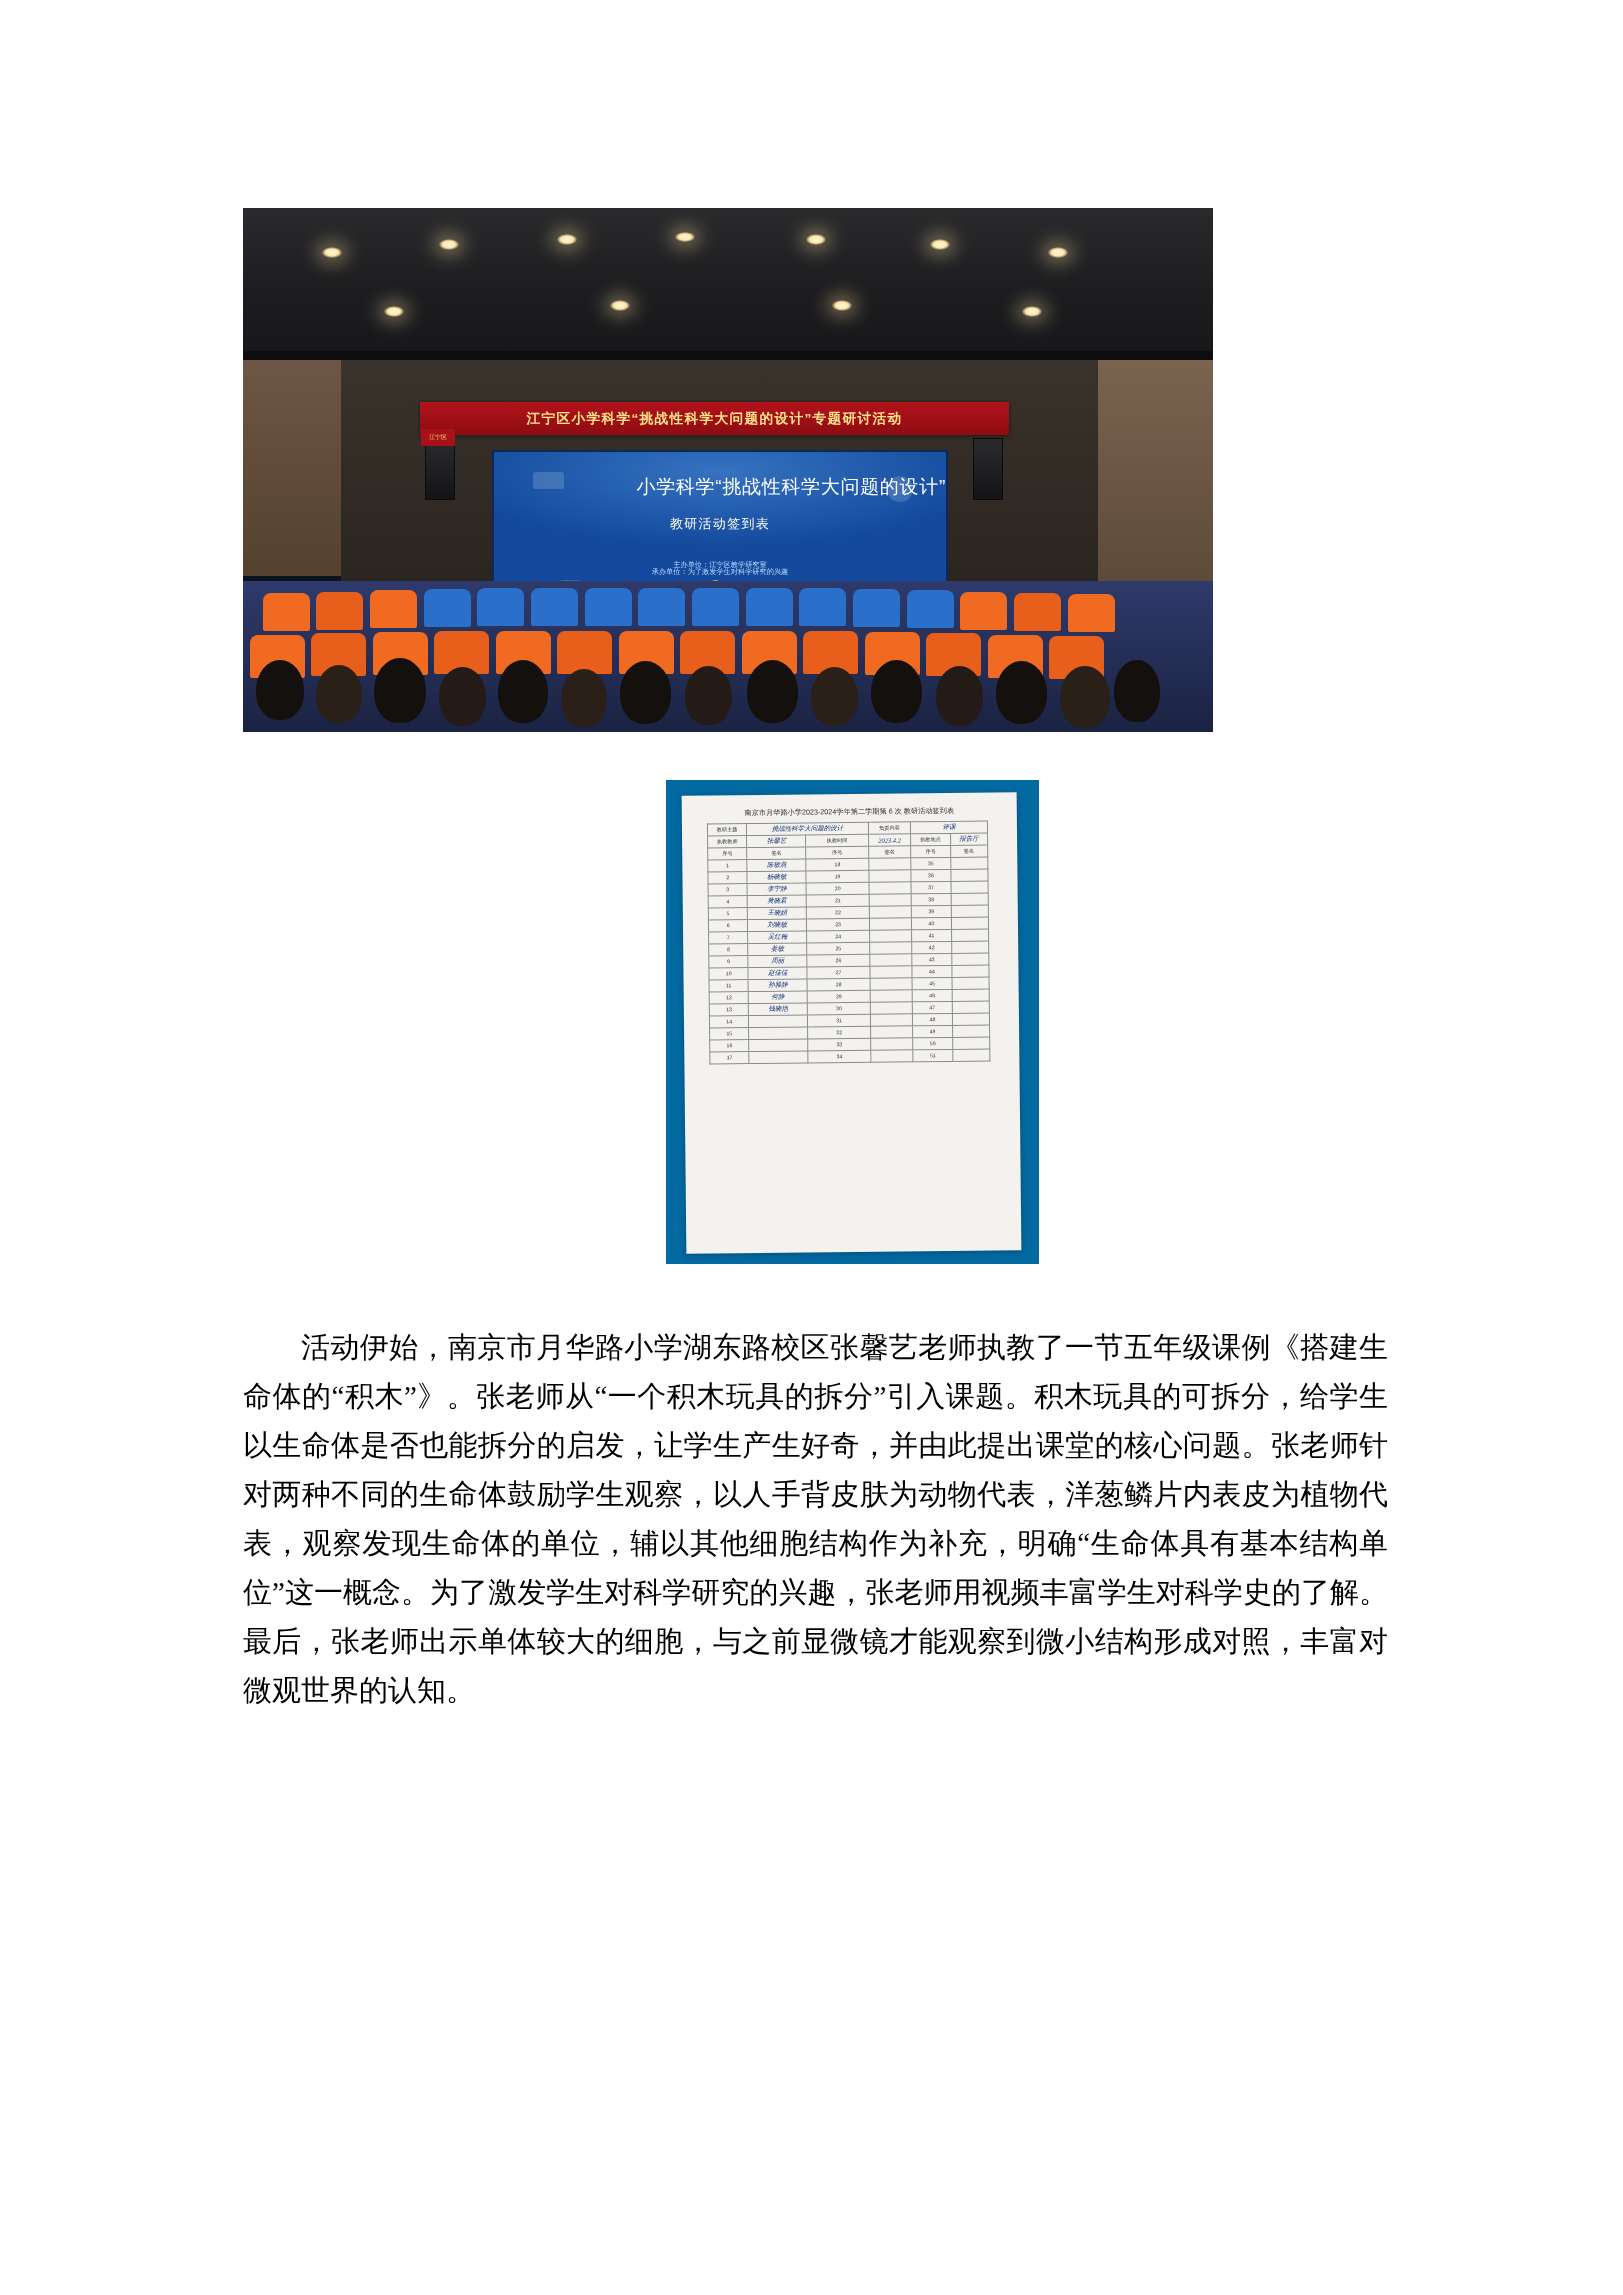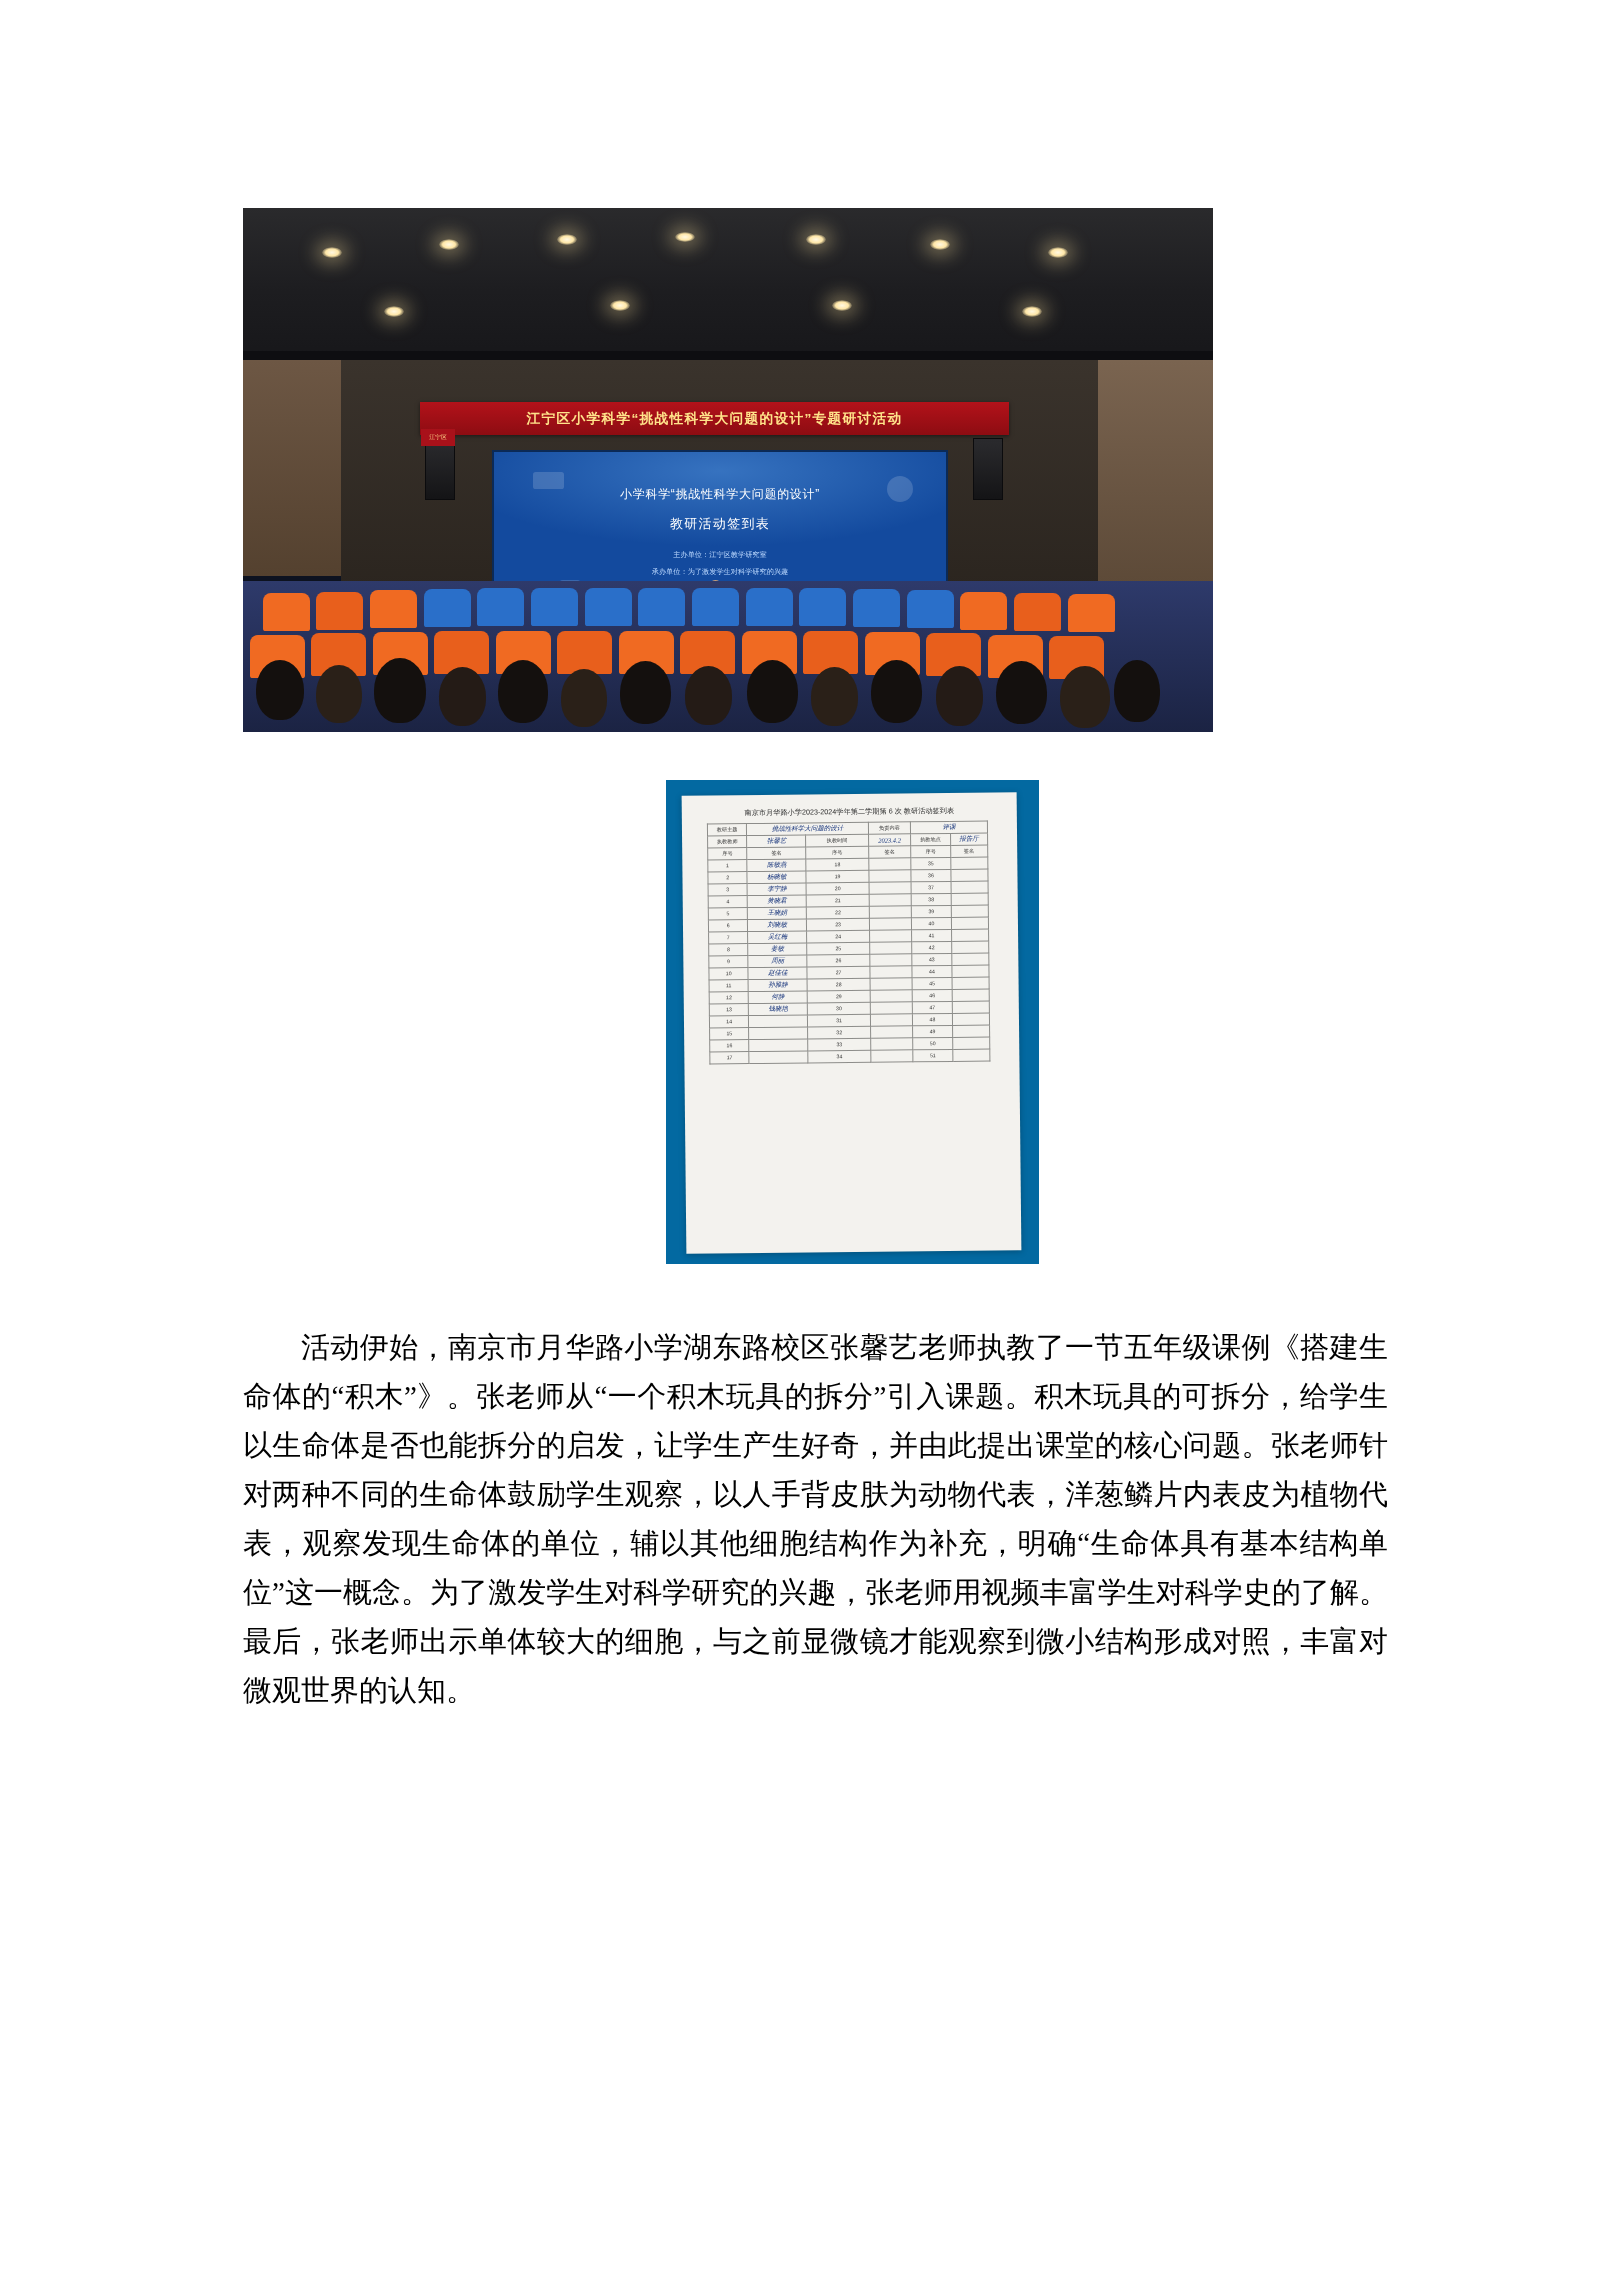--- a/index.html
+++ b/index.html
@@ -106,45 +106,45 @@
   }
   .screen:before {
     content: "";
     position: absolute;
     left: -10%; top: -30%;
     width: 120%; height: 80%;
     background: radial-gradient(ellipse at 50% 50%, rgba(120,190,255,0.35) 0%, rgba(20,70,150,0) 70%);
   }
   .screen-title {
     position: absolute;
-    left: 0; right: 0; top: 34px;
-    text-align: center;
+    left: 0; right: 0; top: 22px;
+    text-align: right;
     color: #ffffff;
-    font-size: 12px;
+    font-size: 19px;
     font-family: "Liberation Sans", sans-serif;
     letter-spacing: 0.7px;
   }
   .screen-sub {
     position: absolute;
     left: 0; right: 0; top: 63px;
     text-align: center;
     color: #ffffff;
     font-size: 13px;
     font-family: "Liberation Sans", sans-serif;
     letter-spacing: 1.3px;
   }
   .screen-line1, .screen-line2 {
     position: absolute;
     left: 0; right: 0;
     text-align: center;
     color: #bcd9ff;
     font-size: 7.2px;
     font-family: "Liberation Sans", sans-serif;
   }
-  .screen-line1 { top: 98px; }
+  .screen-line1 { top: 108px; }
   .screen-line2 { top: 115px; }
   .screen-deco {
     position: absolute;
     border-radius: 2.6px;
     background: rgba(255,255,255,0.16);
   }
   .speaker-box {
     position: absolute;
     width: 27.5px; height: 60px;
     background: linear-gradient(180deg, #2b2b2e 0%, #141416 100%);

